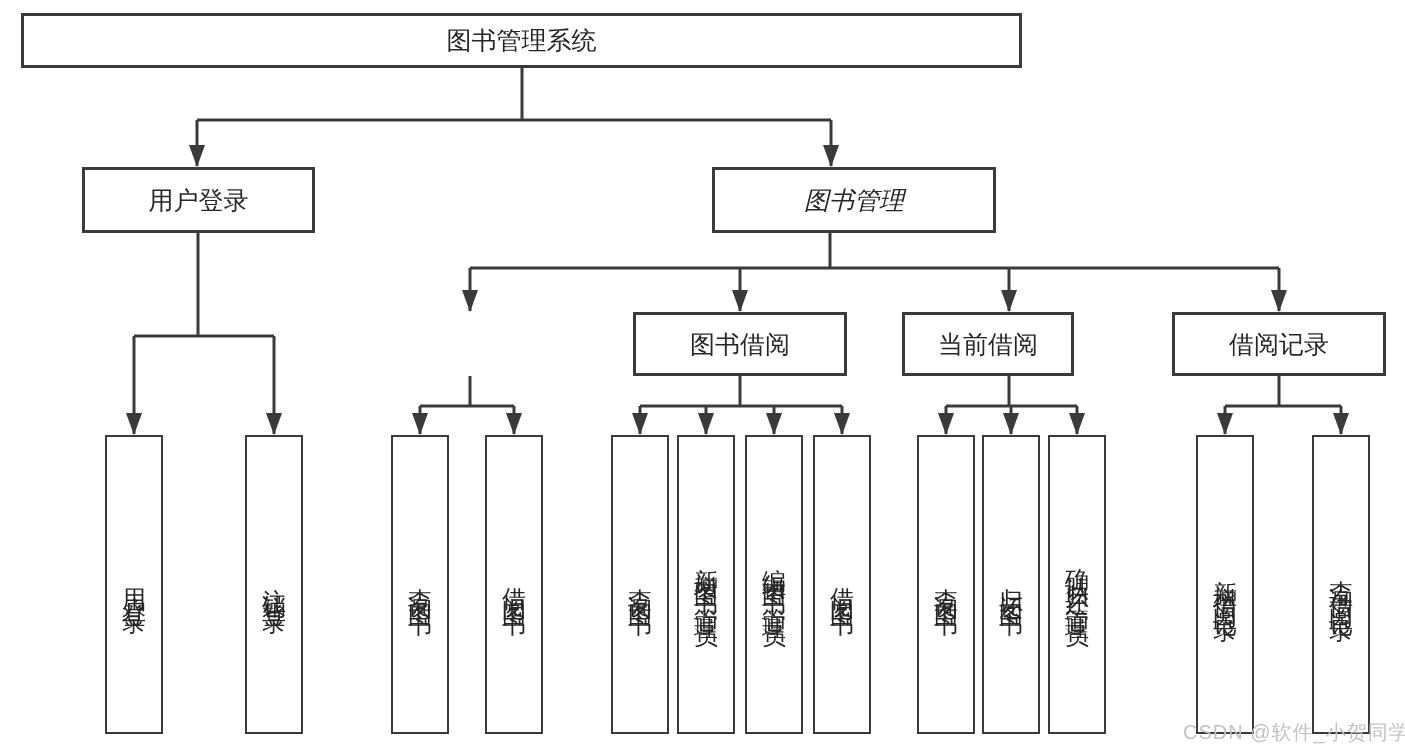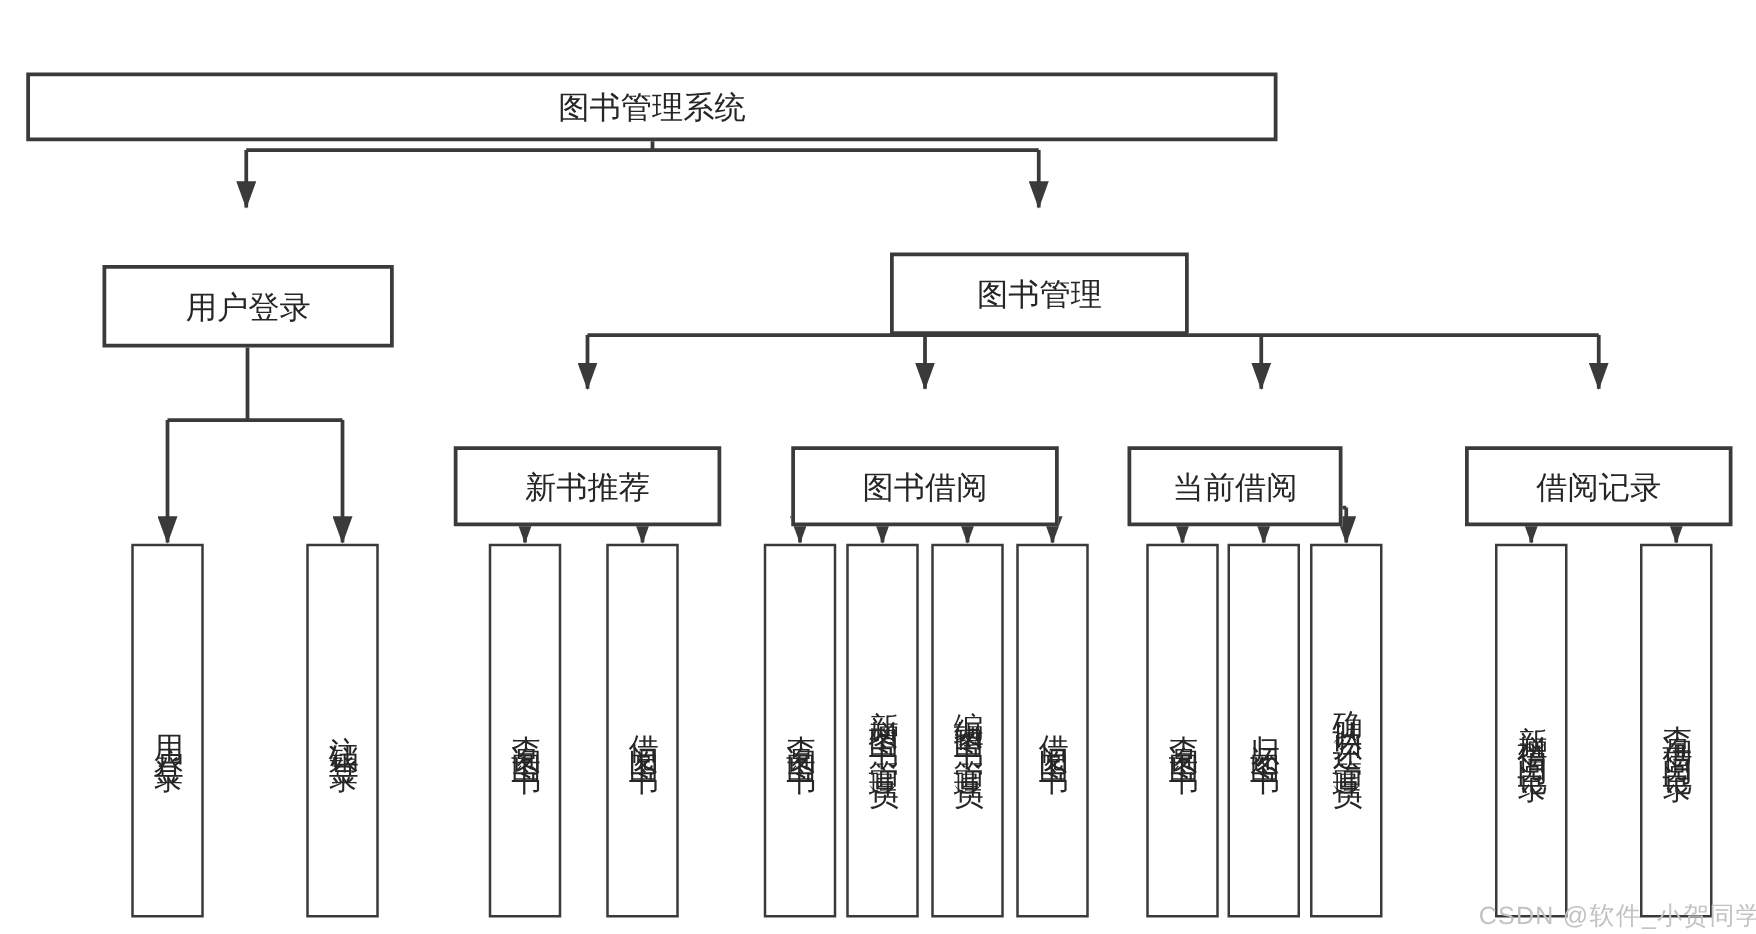--- a/index.html
+++ b/index.html
@@ -36,42 +36,41 @@
     box-sizing: border-box;
     background: #ffffff;
     border: 3px solid #3a3a3a;
     color: #262626;
     display: flex;
     align-items: center;
     justify-content: center;
     font-size: 25px;
     z-index: 2;
     white-space: nowrap;
-    margin-top: 45px;
   }
   .vbox {
     position: absolute;
     box-sizing: border-box;
     background: #ffffff;
     border: 2.5px solid #3a3a3a;
     color: #262626;
     writing-mode: vertical-rl;
     text-orientation: mixed;
     display: flex;
     align-items: center;
     justify-content: center;
     font-size: 24px;
     letter-spacing: 8px;
     line-height: 1;
     z-index: 2;
   }
   
   #n-root      { left: 21px;   top: 13px;  width: 1001px; height: 55px; }
   #n-login     { left: 82px;   top: 167px; width: 233px;  height: 66px; }
-  #n-mgmt      { left: 712px;  top: 157px; width: 239px;  height: 66px; }
+  #n-mgmt      { left: 712px;  top: 167px; width: 284px;  height: 66px; font-style: italic; }
   #n-rec       { left: 363px;  top: 312px; width: 214px;  height: 64px; }
   #n-bor       { left: 633px;  top: 312px; width: 214px;  height: 64px; font-family: Liberation Mono, monospace; }
   #n-cur       { left: 902px;  top: 312px; width: 172px;  height: 64px; }
   #n-his       { left: 1172px; top: 312px; width: 214px;  height: 64px; }
   .leaf        { top: 435px; width: 58px; height: 299px; }
   #l-u1 { left: 105px; }  #l-u2 { left: 245px; }
   #l-r1 { left: 391px; }  #l-r2 { left: 485px; }
   #l-b1 { left: 611px; }  #l-b2 { left: 677px; }
   #l-b3 { left: 745px; }  #l-b4 { left: 813px; }
   #l-c1 { left: 917px; }  #l-c2 { left: 982px; }  #l-c3 { left: 1048px; }
@@ -129,21 +128,20 @@
       <line x1="1225" y1="406" x2="1225" y2="434"></line>
       <line x1="1341" y1="406" x2="1341" y2="434"></line>
     </g>
   </svg>
 
   <div class="box" id="n-root">图书管理系统</div>
 
   <div class="box" id="n-login">用户登录</div>
   <div class="box" id="n-mgmt">图书管理</div>
 
-  <div class="box" id="n-rec">新书推荐</div>
   <div class="box" id="n-bor">图书借阅</div>
   <div class="box" id="n-cur">当前借阅</div>
   <div class="box" id="n-his">借阅记录</div>
 
   <div class="vbox leaf" id="l-u1">用户登录</div>
   <div class="vbox leaf" id="l-u2">注销登录</div>
 
   <div class="vbox leaf" id="l-r1">查询图书</div>
   <div class="vbox leaf" id="l-r2">借阅图书</div>
 

